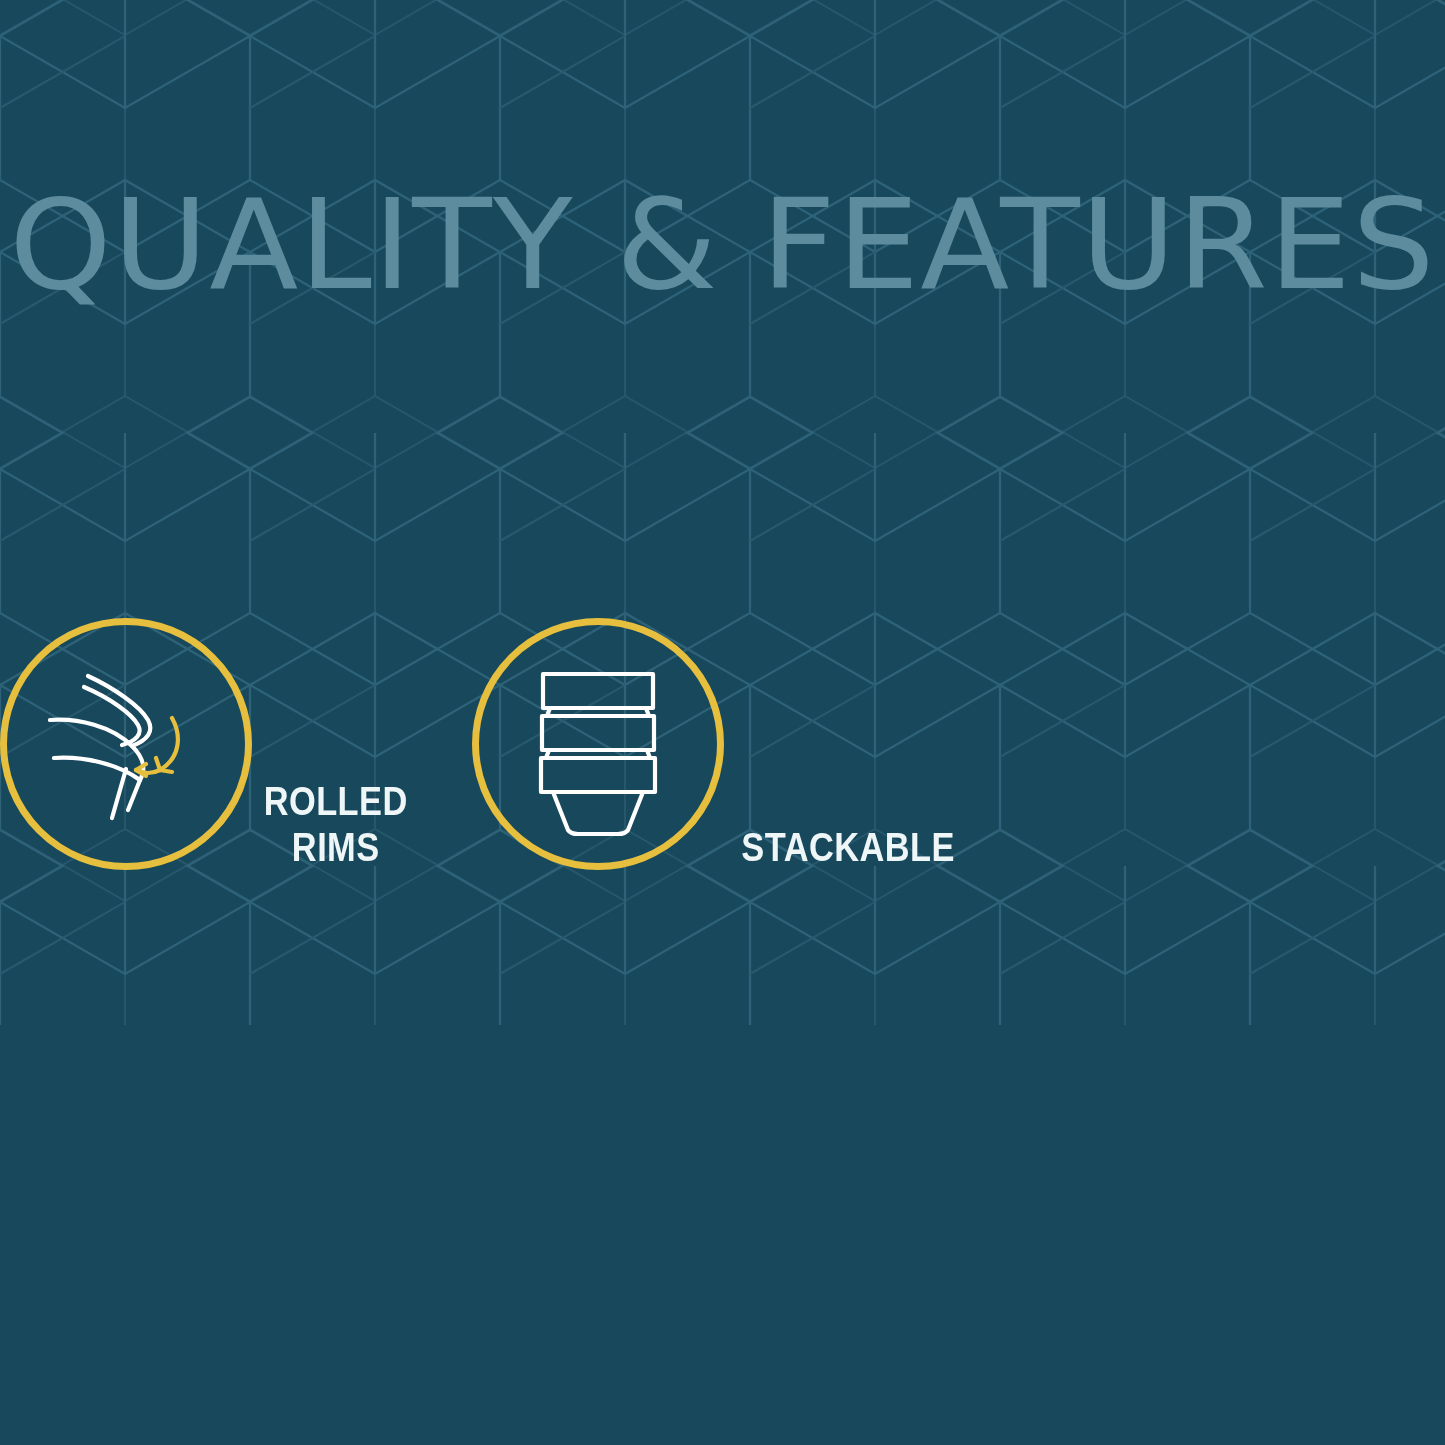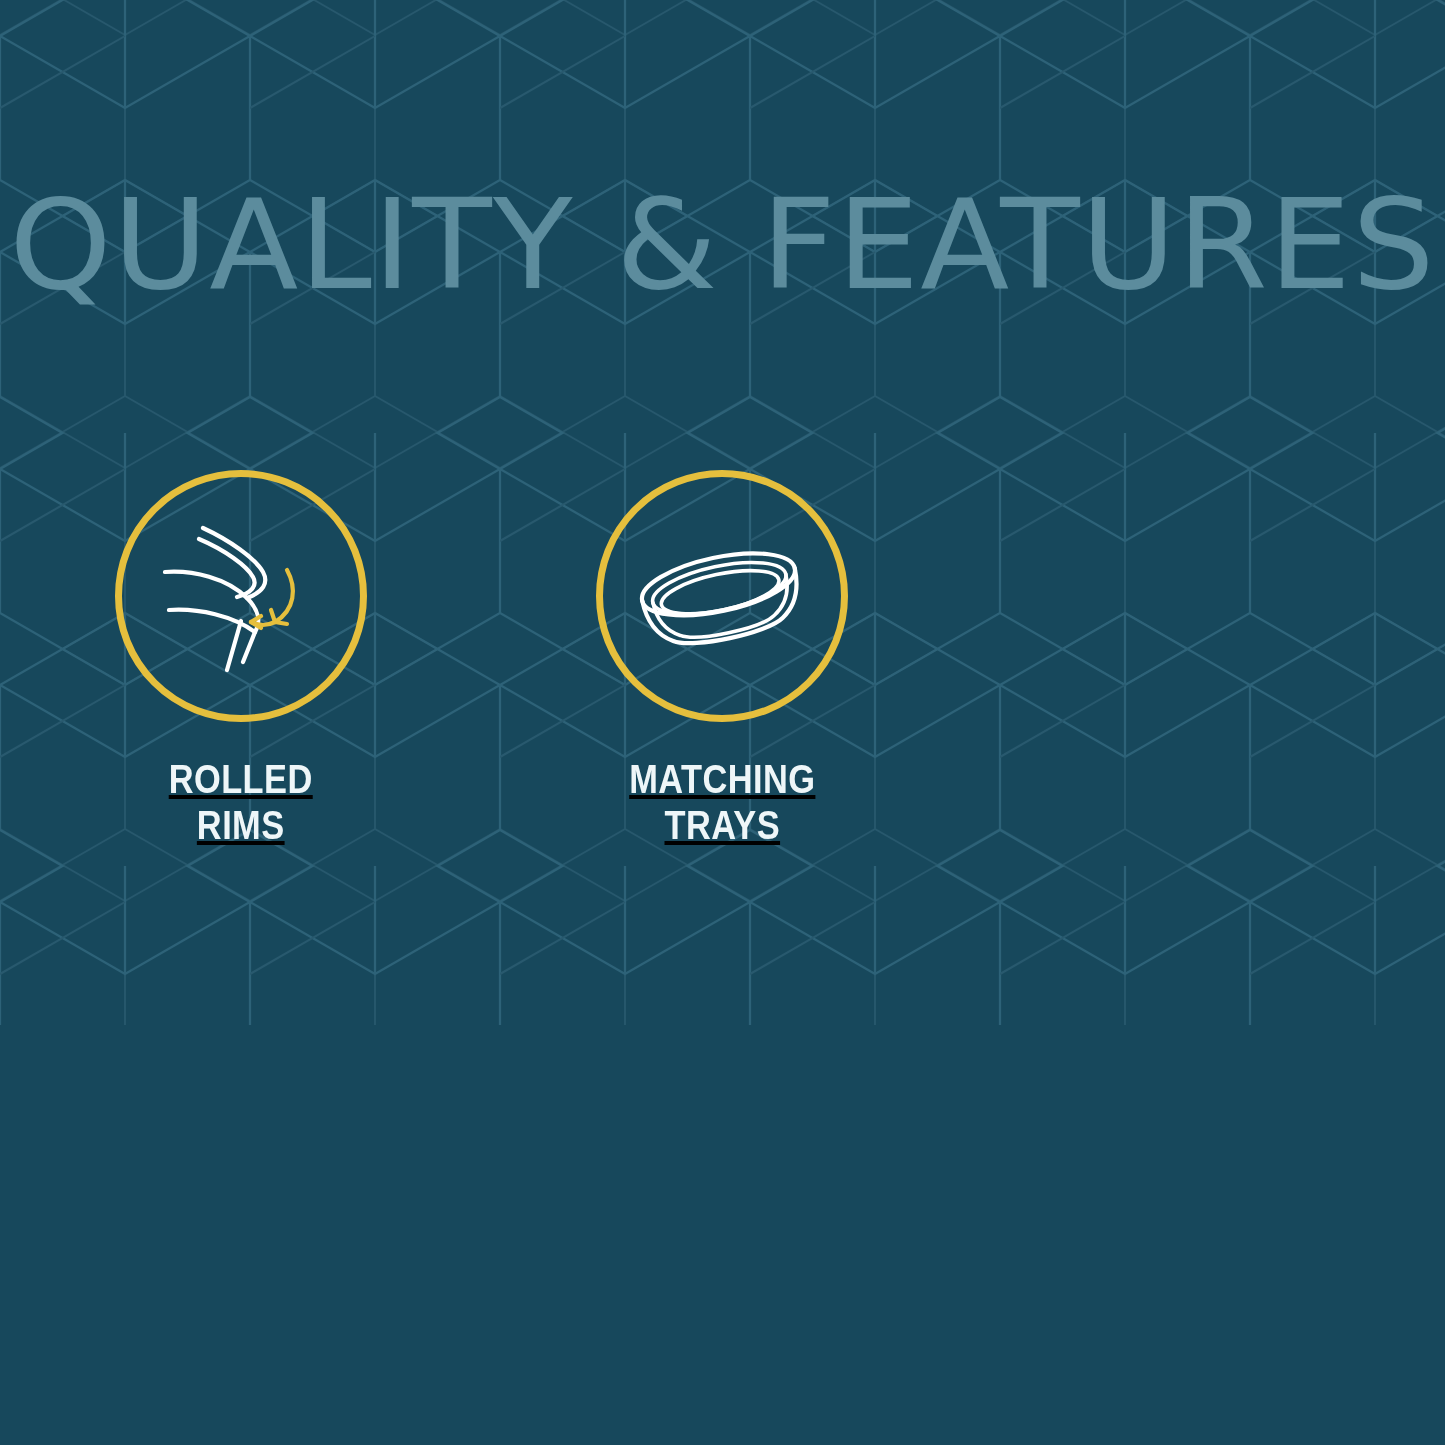--- a/index.html
+++ b/index.html
@@ -58,23 +58,22 @@
     left: 0;
     width: 1445px;
     display: grid;
     grid-template-columns: repeat(3, 1fr);
     grid-template-rows: 400px 400px;
     row-gap: 0px;
   }
 
   .feature-tile {
     display: flex;
-    flex-direction: column;
-    align-items: center;
-    text-decoration: underline;
+    flex-direction: row;
+    align-items: flex-end;
   }
 
   .icon-circle {
     position: relative;
     width: 252px;
     height: 252px;
     border-radius: 50%;
     border: 7px solid #e5bf3d;
     display: flex;
     align-items: center;
@@ -166,38 +165,38 @@
           <path class="stroke-gold" d="M 136 64 C 146 82 144 104 124 116"></path>
           <path class="stroke-gold" d="M 124 116 L 136 118 M 124 116 L 120 104"></path>
           <path class="stroke-gold" d="M 124 116 C 116 120 108 120 100 116"></path>
           <path class="stroke-gold" d="M 100 116 L 110 110 M 100 116 L 110 122"></path>
         </svg>
       </div>
       <div class="feature-label">ROLLED
 RIMS</div>
     </div>
 
-
-
     <div class="feature-tile">
       <div class="icon-circle">
         <svg viewBox="0 0 180 180" xmlns="http://www.w3.org/2000/svg">
-          <g transform="rotate(-12 90 95)">
-
-            <ellipse class="stroke-white" cx="90" cy="78" rx="78" ry="27"></ellipse>
-
-            <ellipse class="stroke-white-thin" cx="90" cy="82" rx="68" ry="22"></ellipse>
-
-            <ellipse class="stroke-white-thin" cx="90" cy="86" rx="60" ry="18"></ellipse>
-
-            <path class="stroke-white" d="M 12 78 C 12 98 18 114 34 124 C 52 136 128 136 146 124 C 162 114 168 98 168 78"></path>
-            <path class="stroke-white-thin" d="M 22 82 C 22 100 28 112 42 120 C 58 130 122 130 138 120 C 152 112 158 100 158 82"></path>
-          </g>
+
+          <path class="stroke-white" d="M 35 20 L 145 20 L 145 54 L 35 54 Z"></path>
+
+          <path class="stroke-white" d="M 42 54 L 138 54 L 141 62 L 39 62 Z"></path>
+
+          <path class="stroke-white" d="M 34 62 L 146 62 L 146 96 L 34 96 Z"></path>
+
+          <path class="stroke-white" d="M 41 96 L 139 96 L 142 104 L 38 104 Z"></path>
+
+          <path class="stroke-white" d="M 33 104 L 147 104 L 147 138 L 33 138 Z"></path>
+
+          <path class="stroke-white" d="M 45 138 L 135 138 L 120 176 C 118 179 114 180 110 180 L 70 180 C 66 180 62 179 60 176 Z"></path>
         </svg>
       </div>
-      <div class="feature-label">MATCHING
-TRAYS</div>
+      <div class="feature-label">STACKABLE</div>
     </div>
+
+
 
 
 
   </div>
 </div>
 
 </body></html>

